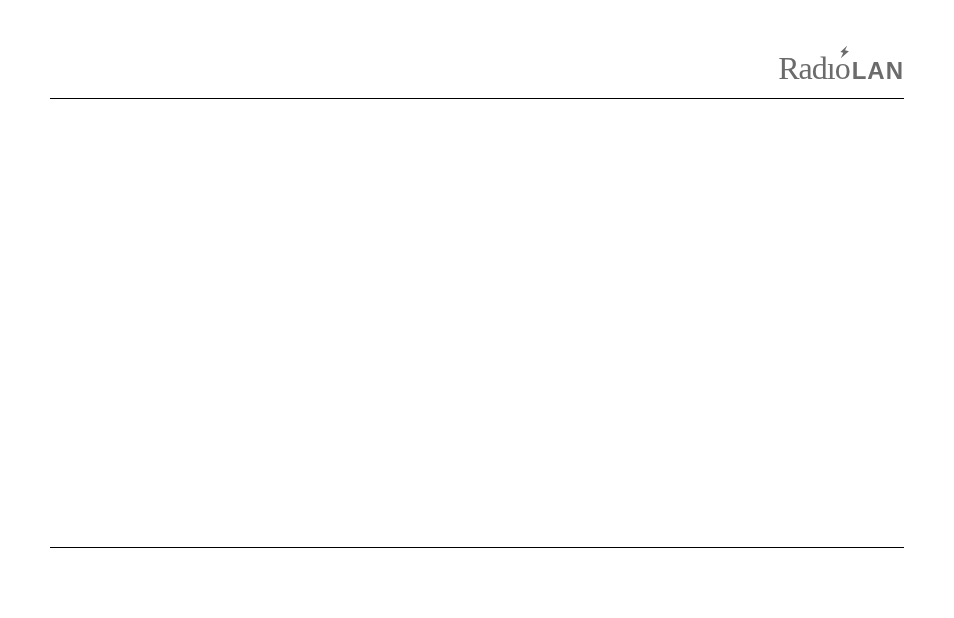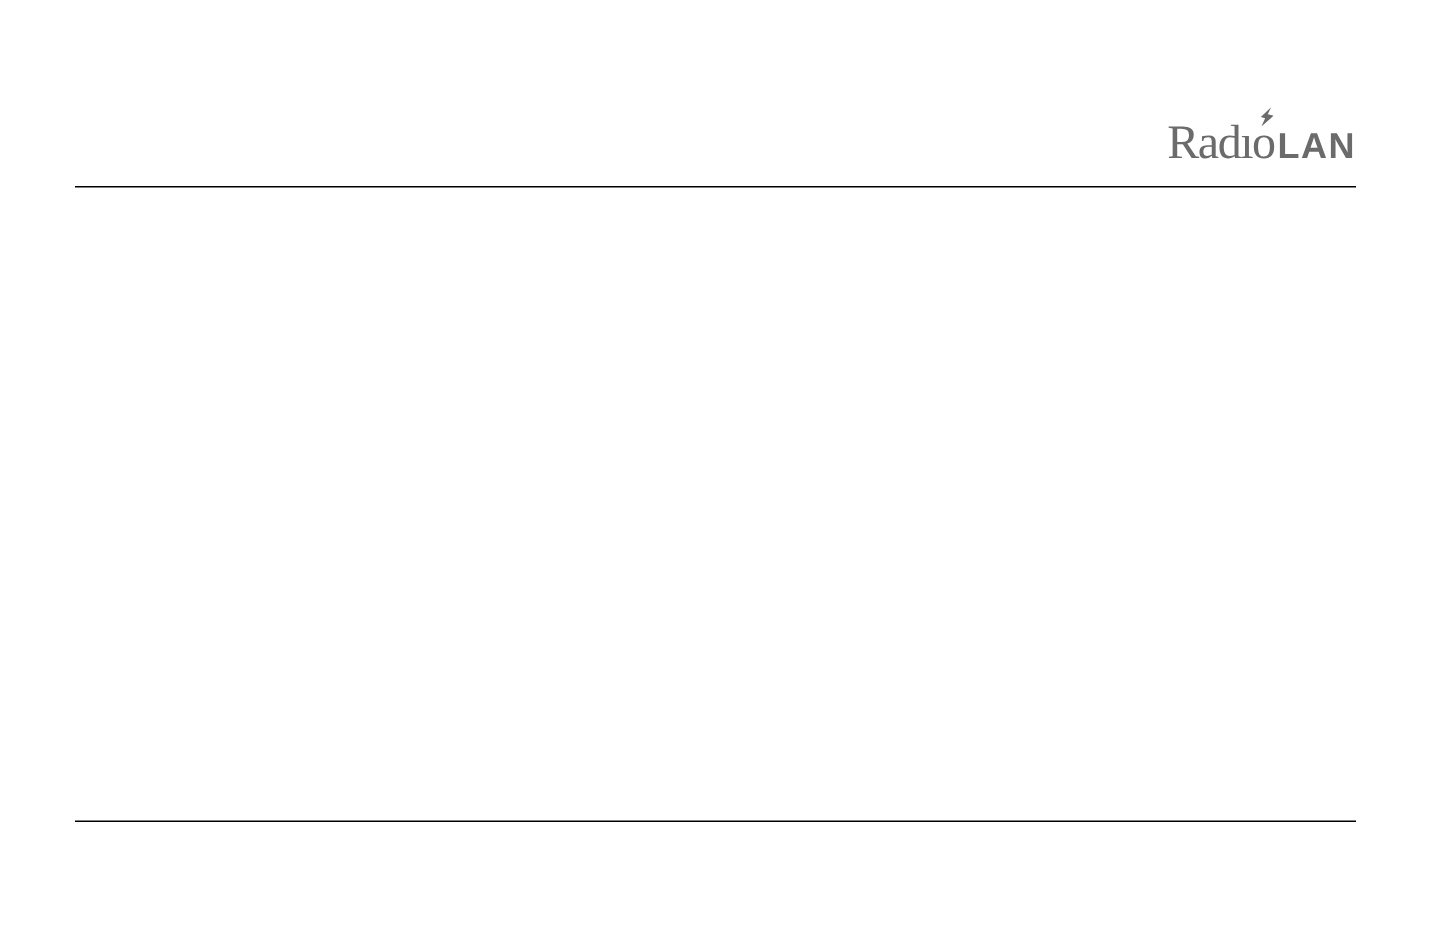--- a/index.html
+++ b/index.html
@@ -10,21 +10,21 @@
     body {
       width: 954px;
       height: 618px;
       background: #ffffff;
       font-family: Georgia, 'Times New Roman', serif;
       position: relative;
     }
     .page {
       width: 100%;
       height: 100%;
-      padding: 76px 50px 40px 50px;
+      padding: 50px 50px 40px 50px;
       position: relative;
     }
     .header {
       width: 100%;
       position: relative;
       height: 45px;
     }
     .logo {
       position: absolute;
       right: 0;

